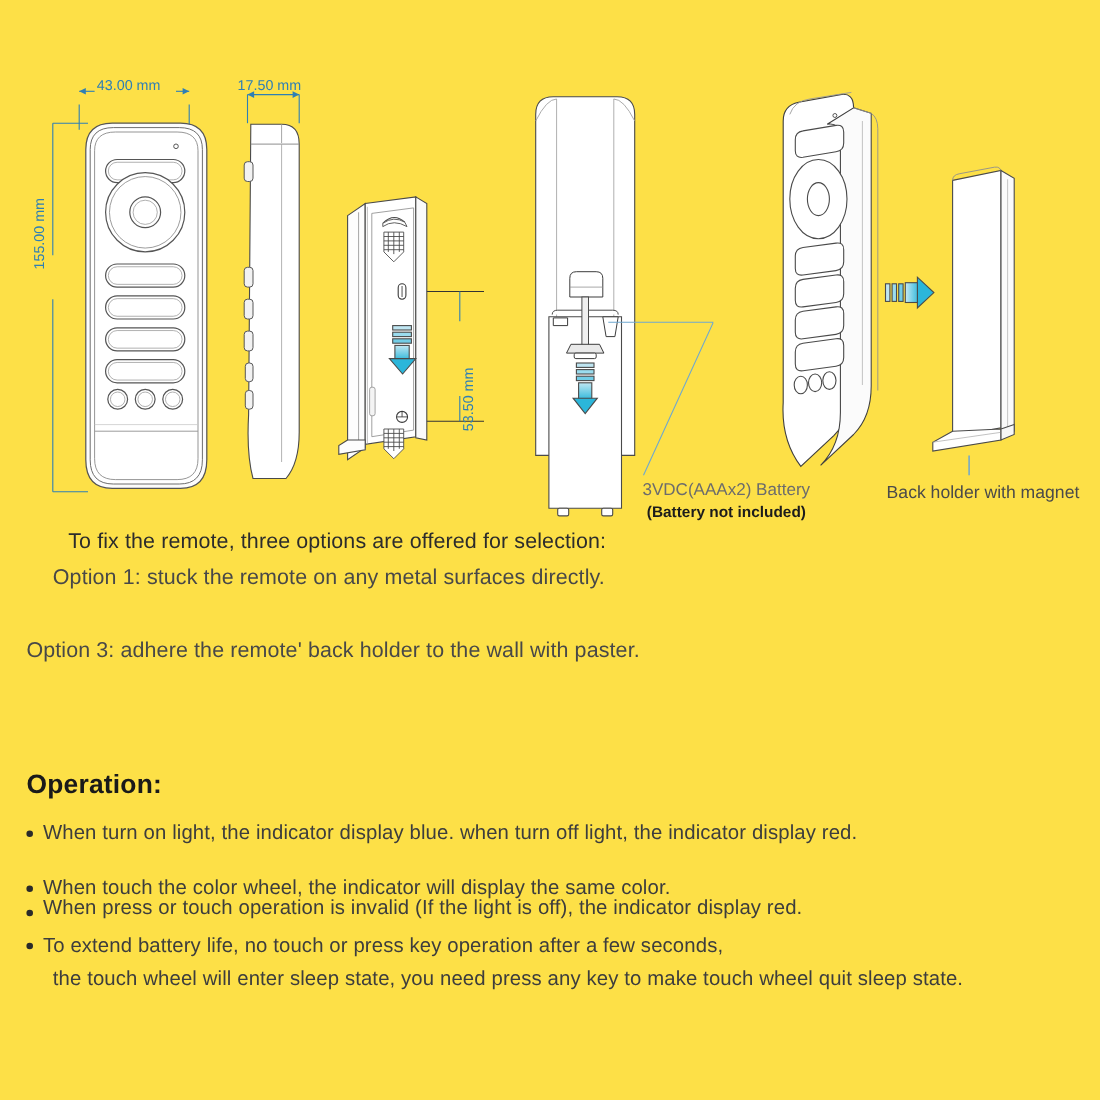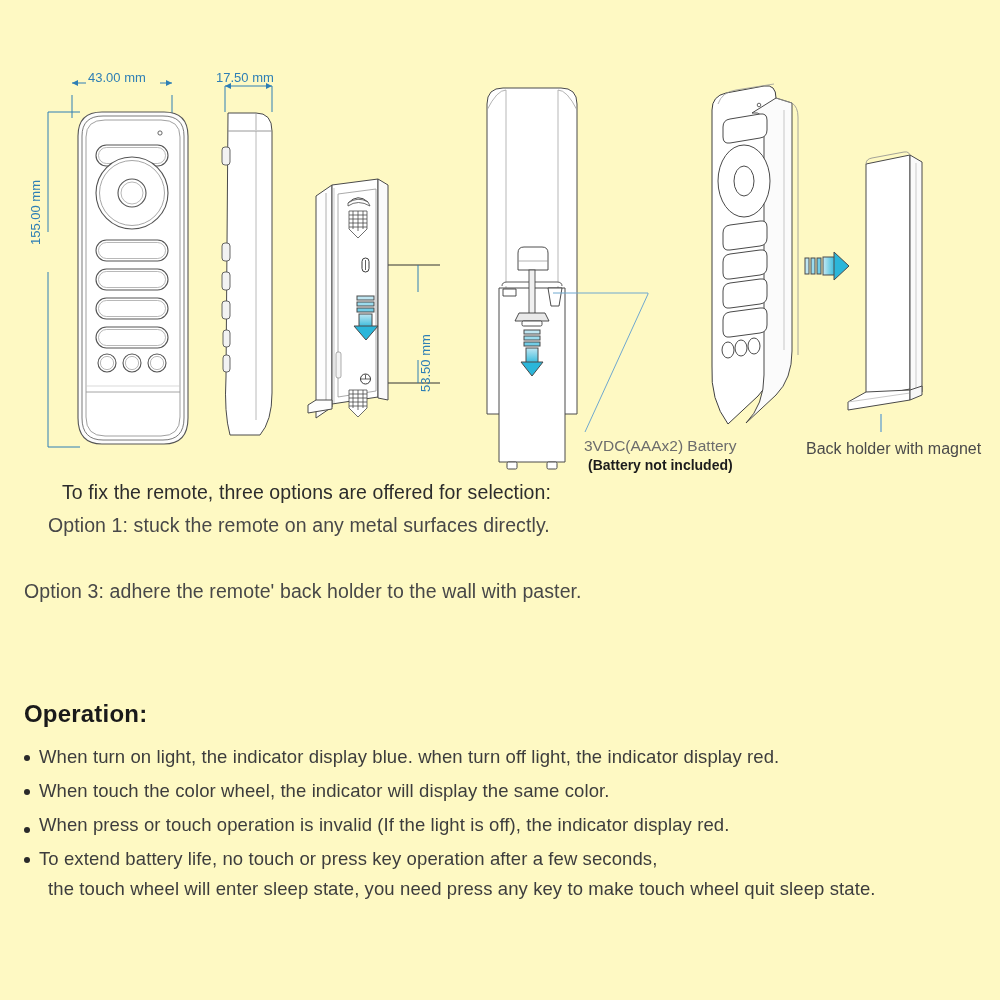--- a/index.html
+++ b/index.html
@@ -7,21 +7,21 @@
     margin: 0; padding: 0;
     width: 1000px; height: 1000px;
     background: #ffffff;
     font-family: "Liberation Sans", sans-serif;
     overflow: hidden;
   }
   #page {
     position: relative;
     width: 1000px;
     height: 1000px;
-    background: #fef9c3;
+    background: #fde047;
     text-decoration: underline;
   }
   
   #diagram {
     position: absolute;
     left: 0; top: 0;
     width: 1000px; height: 480px;
   }
   #diagram svg { display: block; }
 
@@ -71,21 +71,21 @@
   .bullet-dot {
     display: inline-block;
     width: 6px; height: 6px;
     border-radius: 50%;
     background: #2a2a2a;
     margin-top: 9px;
     margin-right: 9px;
     flex: 0 0 auto;
   }
   #op1 { top: 746px; }
-  #op2 { top: 780px; }
+  #op2 { top: 796px; }
   #op3 { top: 814px; align-items: center; }
   #op4 { top: 848px; }
   #op4b {
     position: absolute;
     left: 48px; top: 878px;
     font-size: 18.5px;
     color: #3d3d3d;
     white-space: nowrap;
     letter-spacing: .1px;
   }

